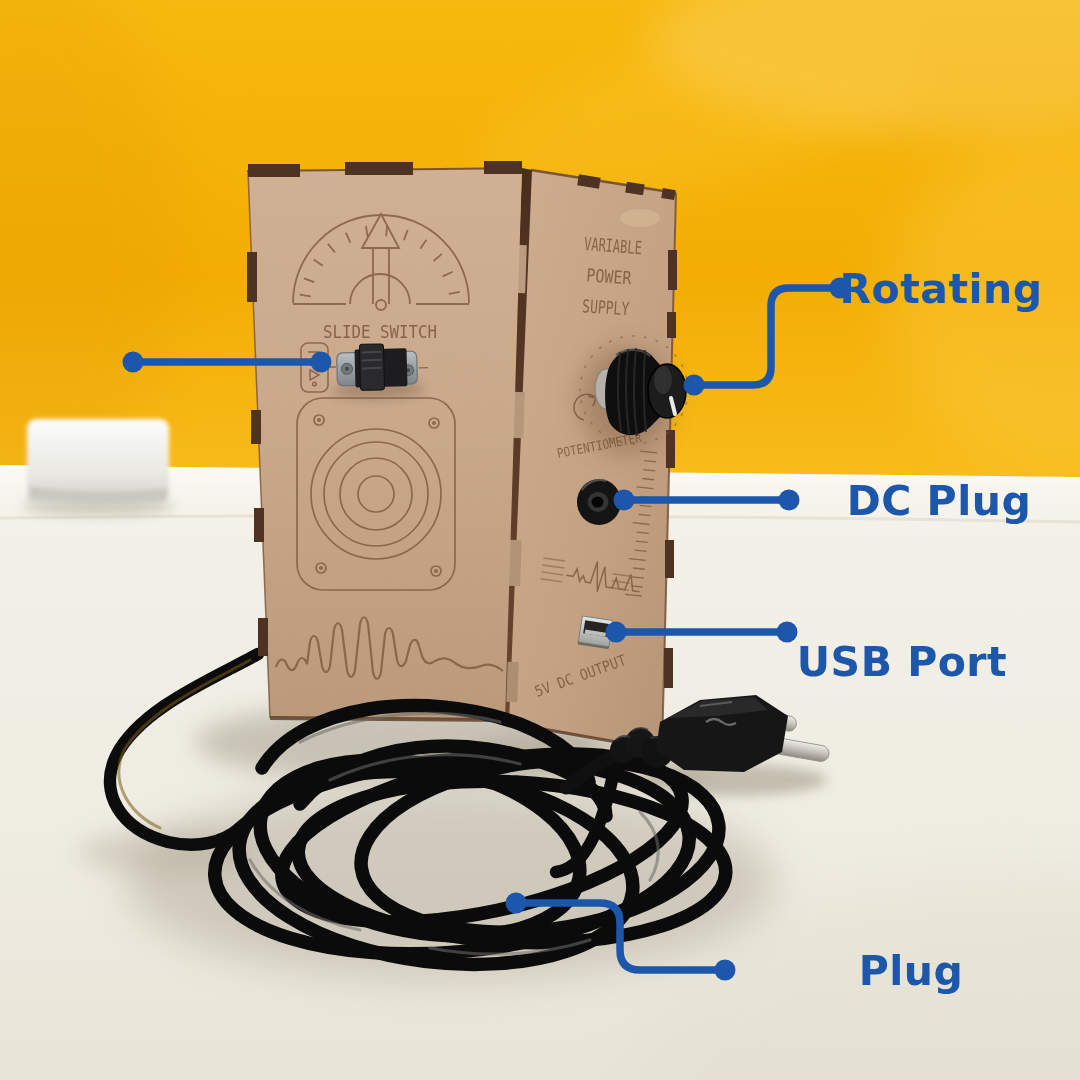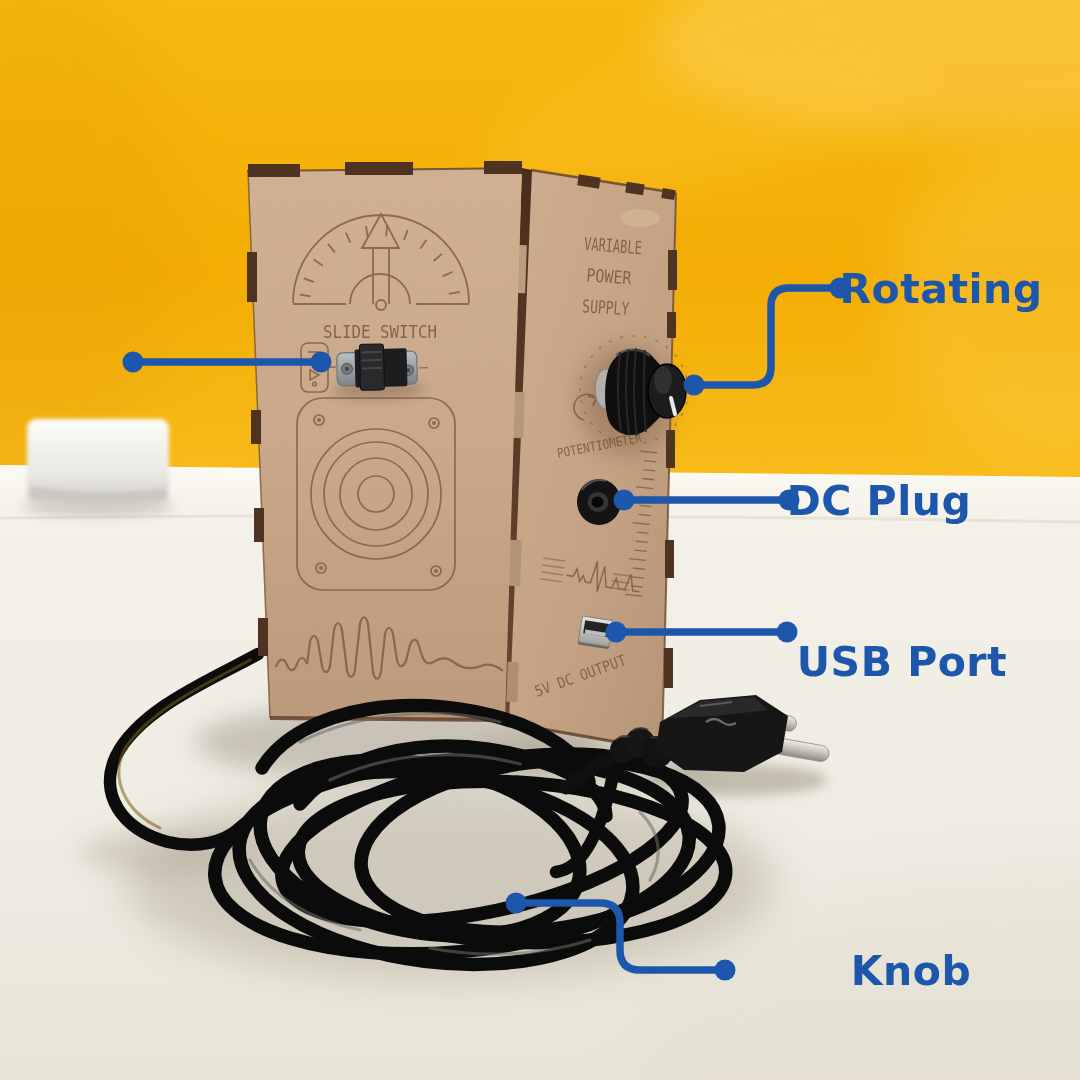--- a/index.html
+++ b/index.html
@@ -344,19 +344,19 @@
       <circle class="leader-dot" cx="725" cy="970" r="10.5"></circle>
     </g>
   </g>
 </svg>
 
 
 <div class="callout-label" style="left:941px;top:289px">
   <div>Rotating</div>
 </div>
 
-<div class="callout-label" style="left:879px;top:501px">DC Plug</div>
+<div class="callout-label" style="left:939px;top:501px">DC Plug</div>
 
 <div class="callout-label" style="left:902px;top:662px">USB Port</div>
 
-<div class="callout-label" style="left:911px;top:971px">Knob</div>
+<div class="callout-label" style="left:911px;top:971px">Plug</div>
 
 </div>
 
 </body></html>

